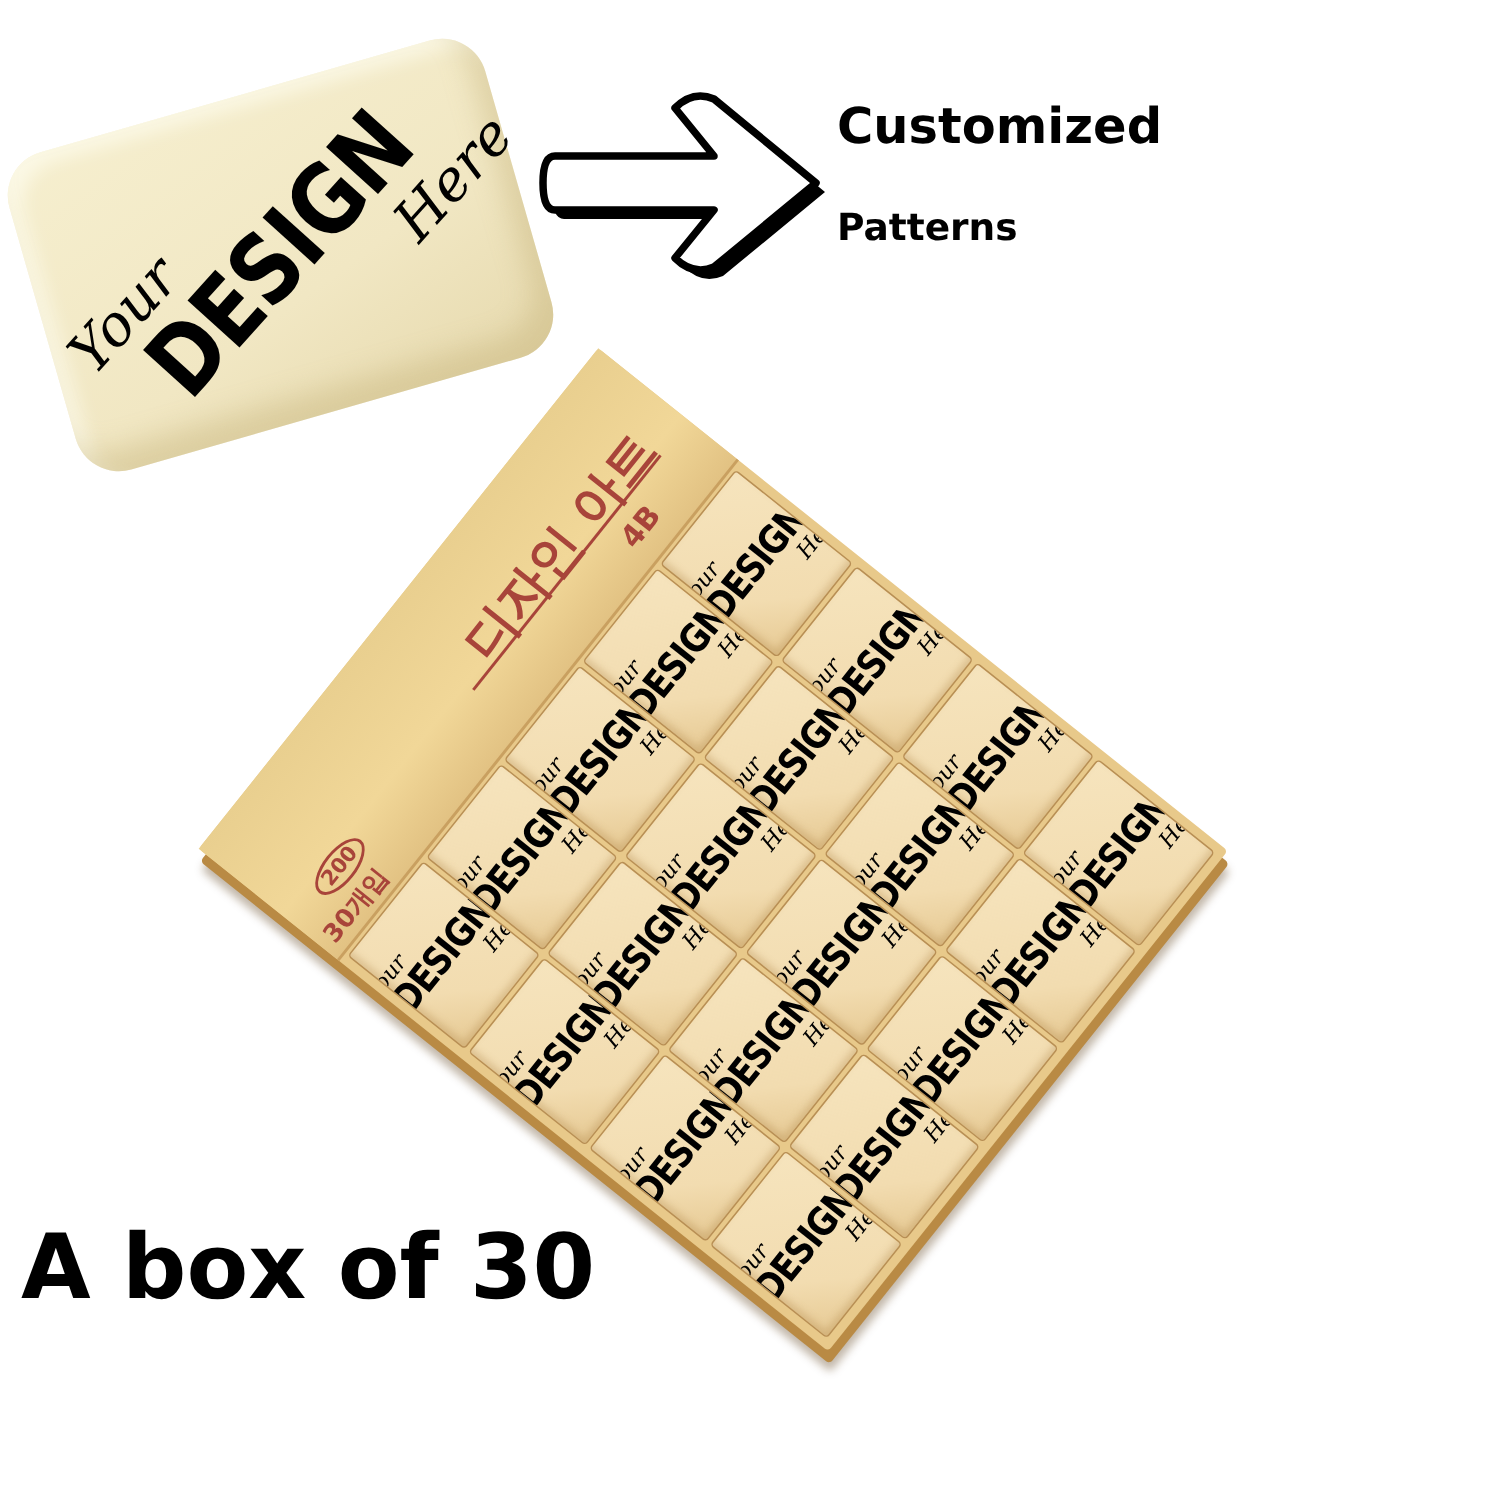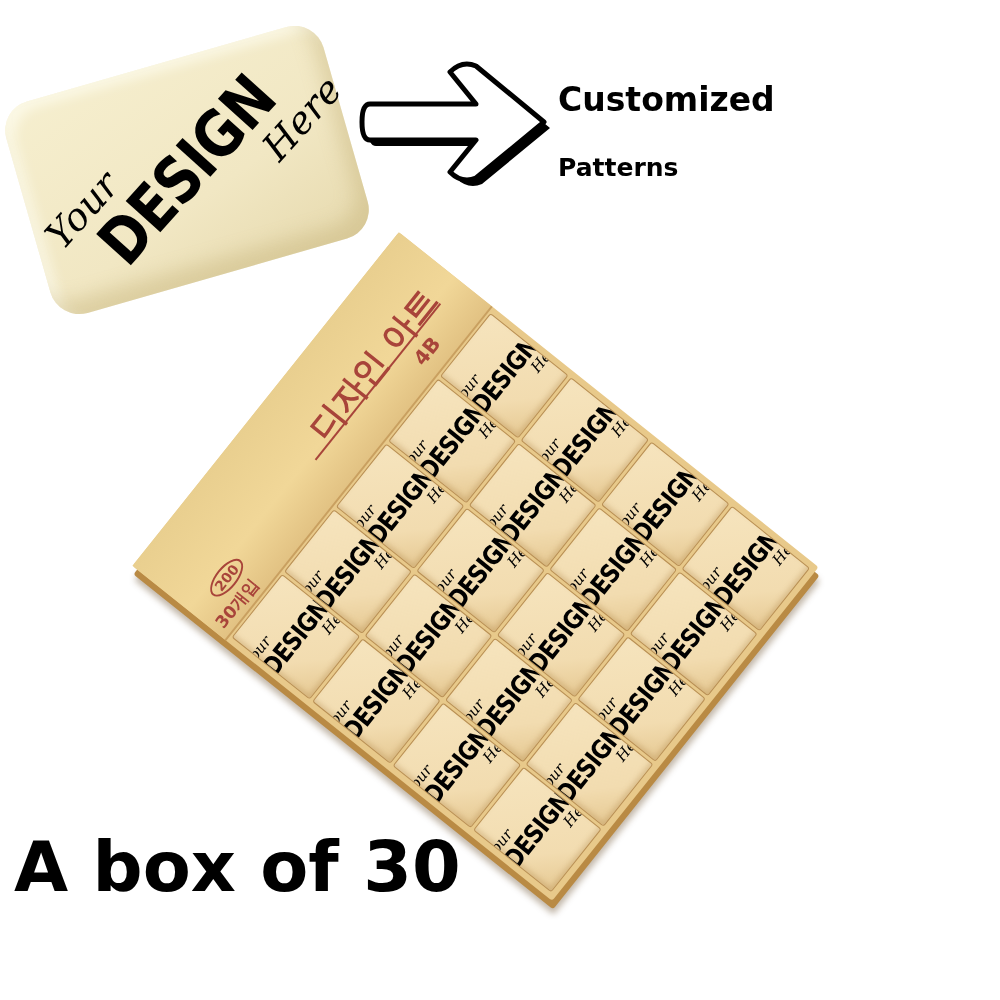--- a/index.html
+++ b/index.html
@@ -20,24 +20,24 @@
   .design-label .here { font-family:"DejaVu Serif", serif; font-style:italic; display:block; text-align:right; }
 
   #big-eraser .design-label .your { font-size:38px; margin-left:-10px; }
   #big-eraser .design-label .design { font-size:64px; }
   #big-eraser .design-label .here { font-size:38px; margin-right:-30px; }
 
   
   #arrow { left:358px; top:56px; width:200px; height:130px; }
 
   
-  .caption { font-family:"DejaVu Sans", sans-serif; font-weight:bold; color:#000;margin-top:16px; }
+  .caption { font-family:"DejaVu Sans", sans-serif; font-weight:bold; color:#000; }
   #caption-customized { left:558px; top:64px; font-size:33px; }
   #caption-patterns { left:558px; top:137px; font-size:25px; }
-  #caption-box { left:14px; top:810px; font-size:70px;text-align:center; }
+  #caption-box { left:14px; top:810px; font-size:60px;text-align:center; }
 
   
   #box { left:207px; top:353px; width:537px; height:427px;
     transform: rotate(38.6deg); transform-origin: center;
     background:#e8c98a;
     box-shadow: 6px 6px 0 #b98a44, 10px 10px 6px rgba(80,50,10,0.35);
     border-radius:3px;
   }
   #lid { position:absolute; left:0; top:0; width:118px; height:100%;
     background: linear-gradient(90deg,#e9cf8f 0%,#f1d798 60%,#e2c283 100%);

